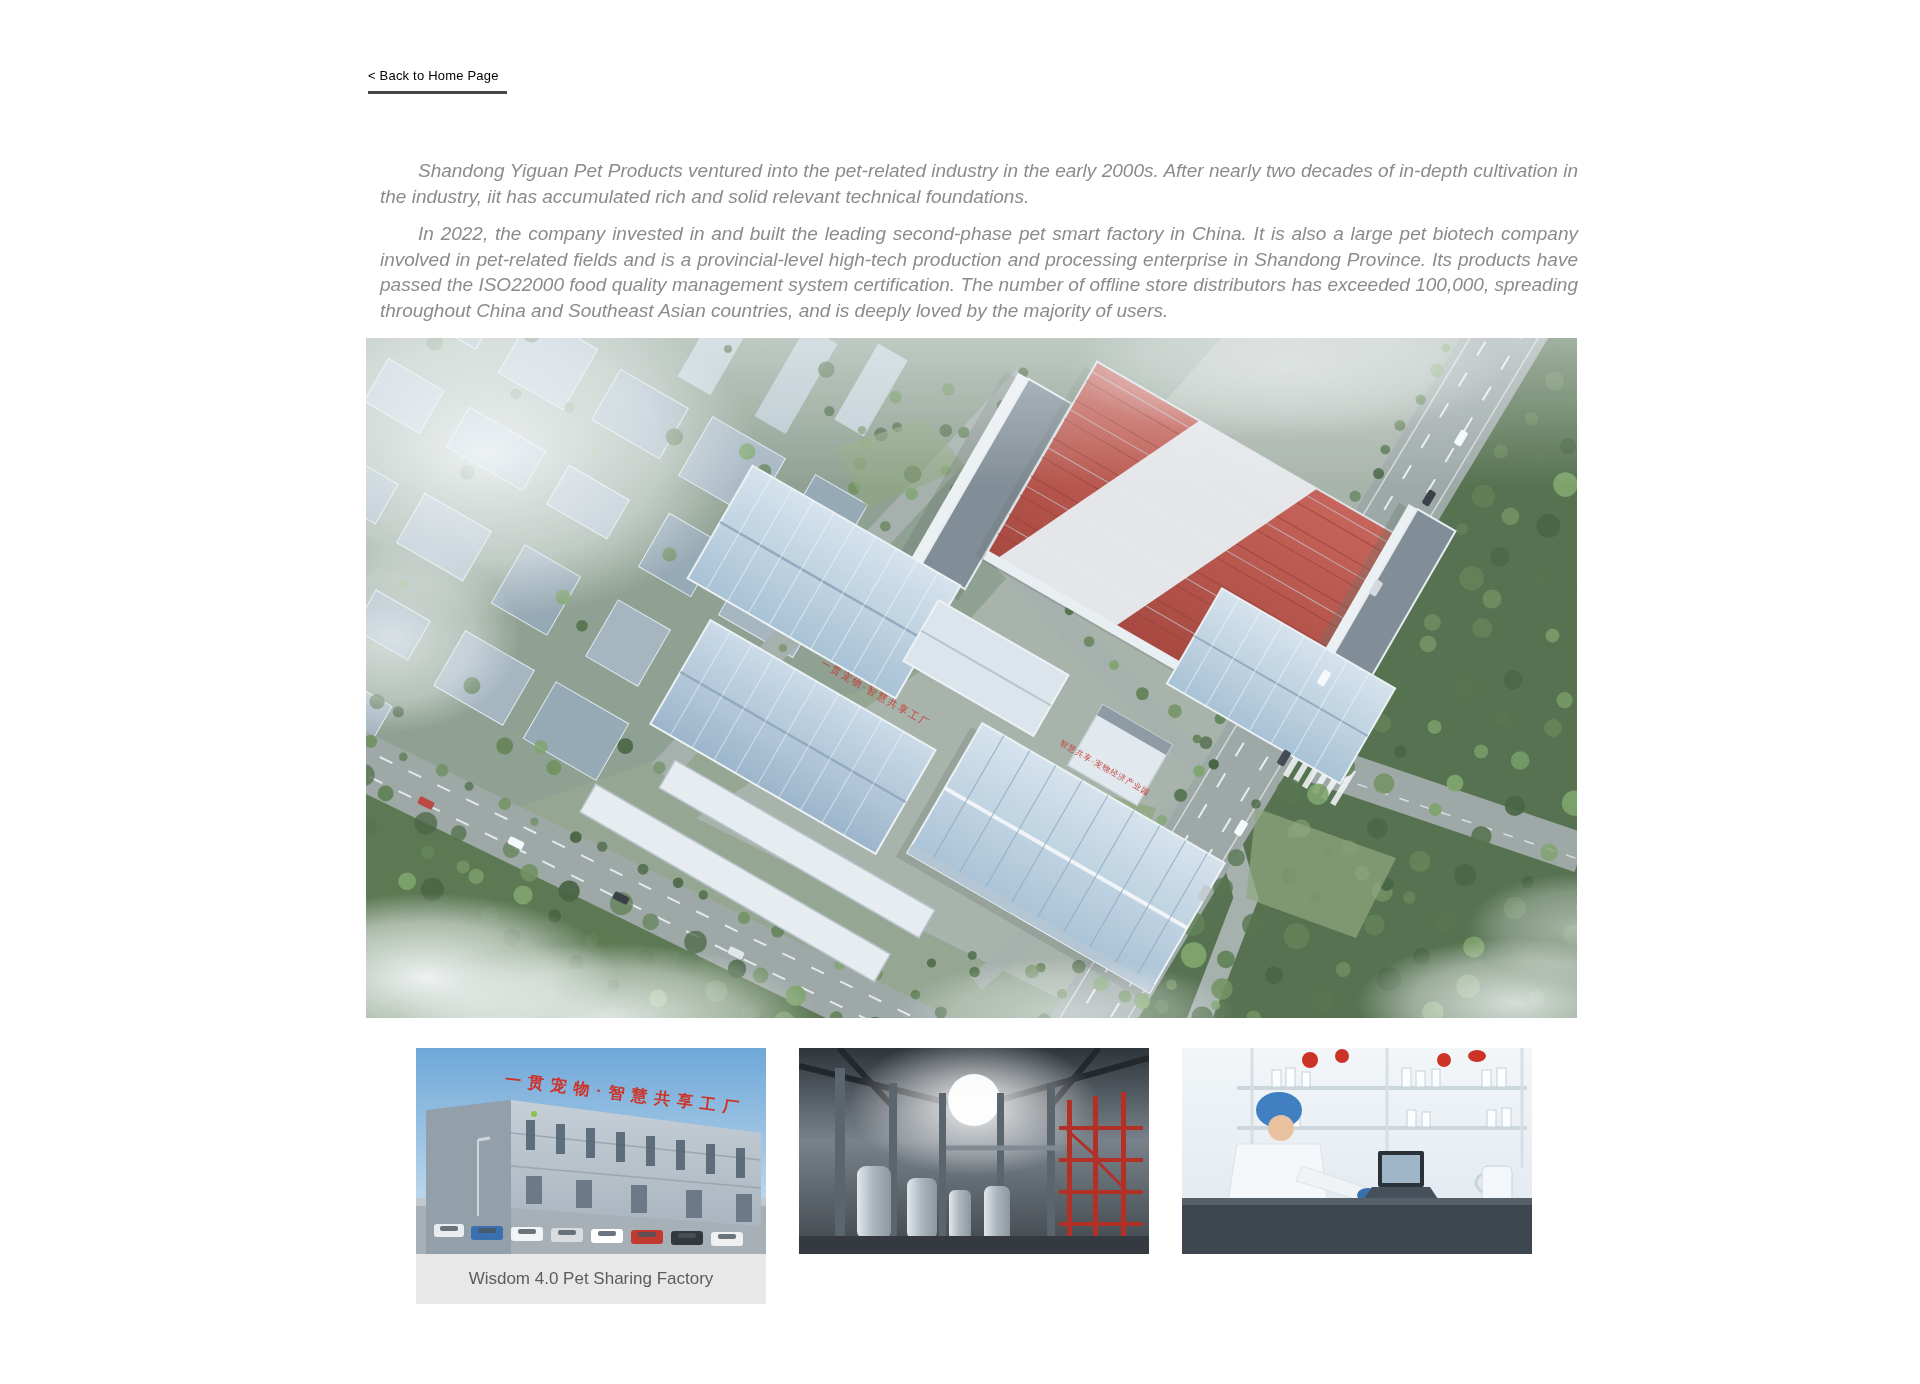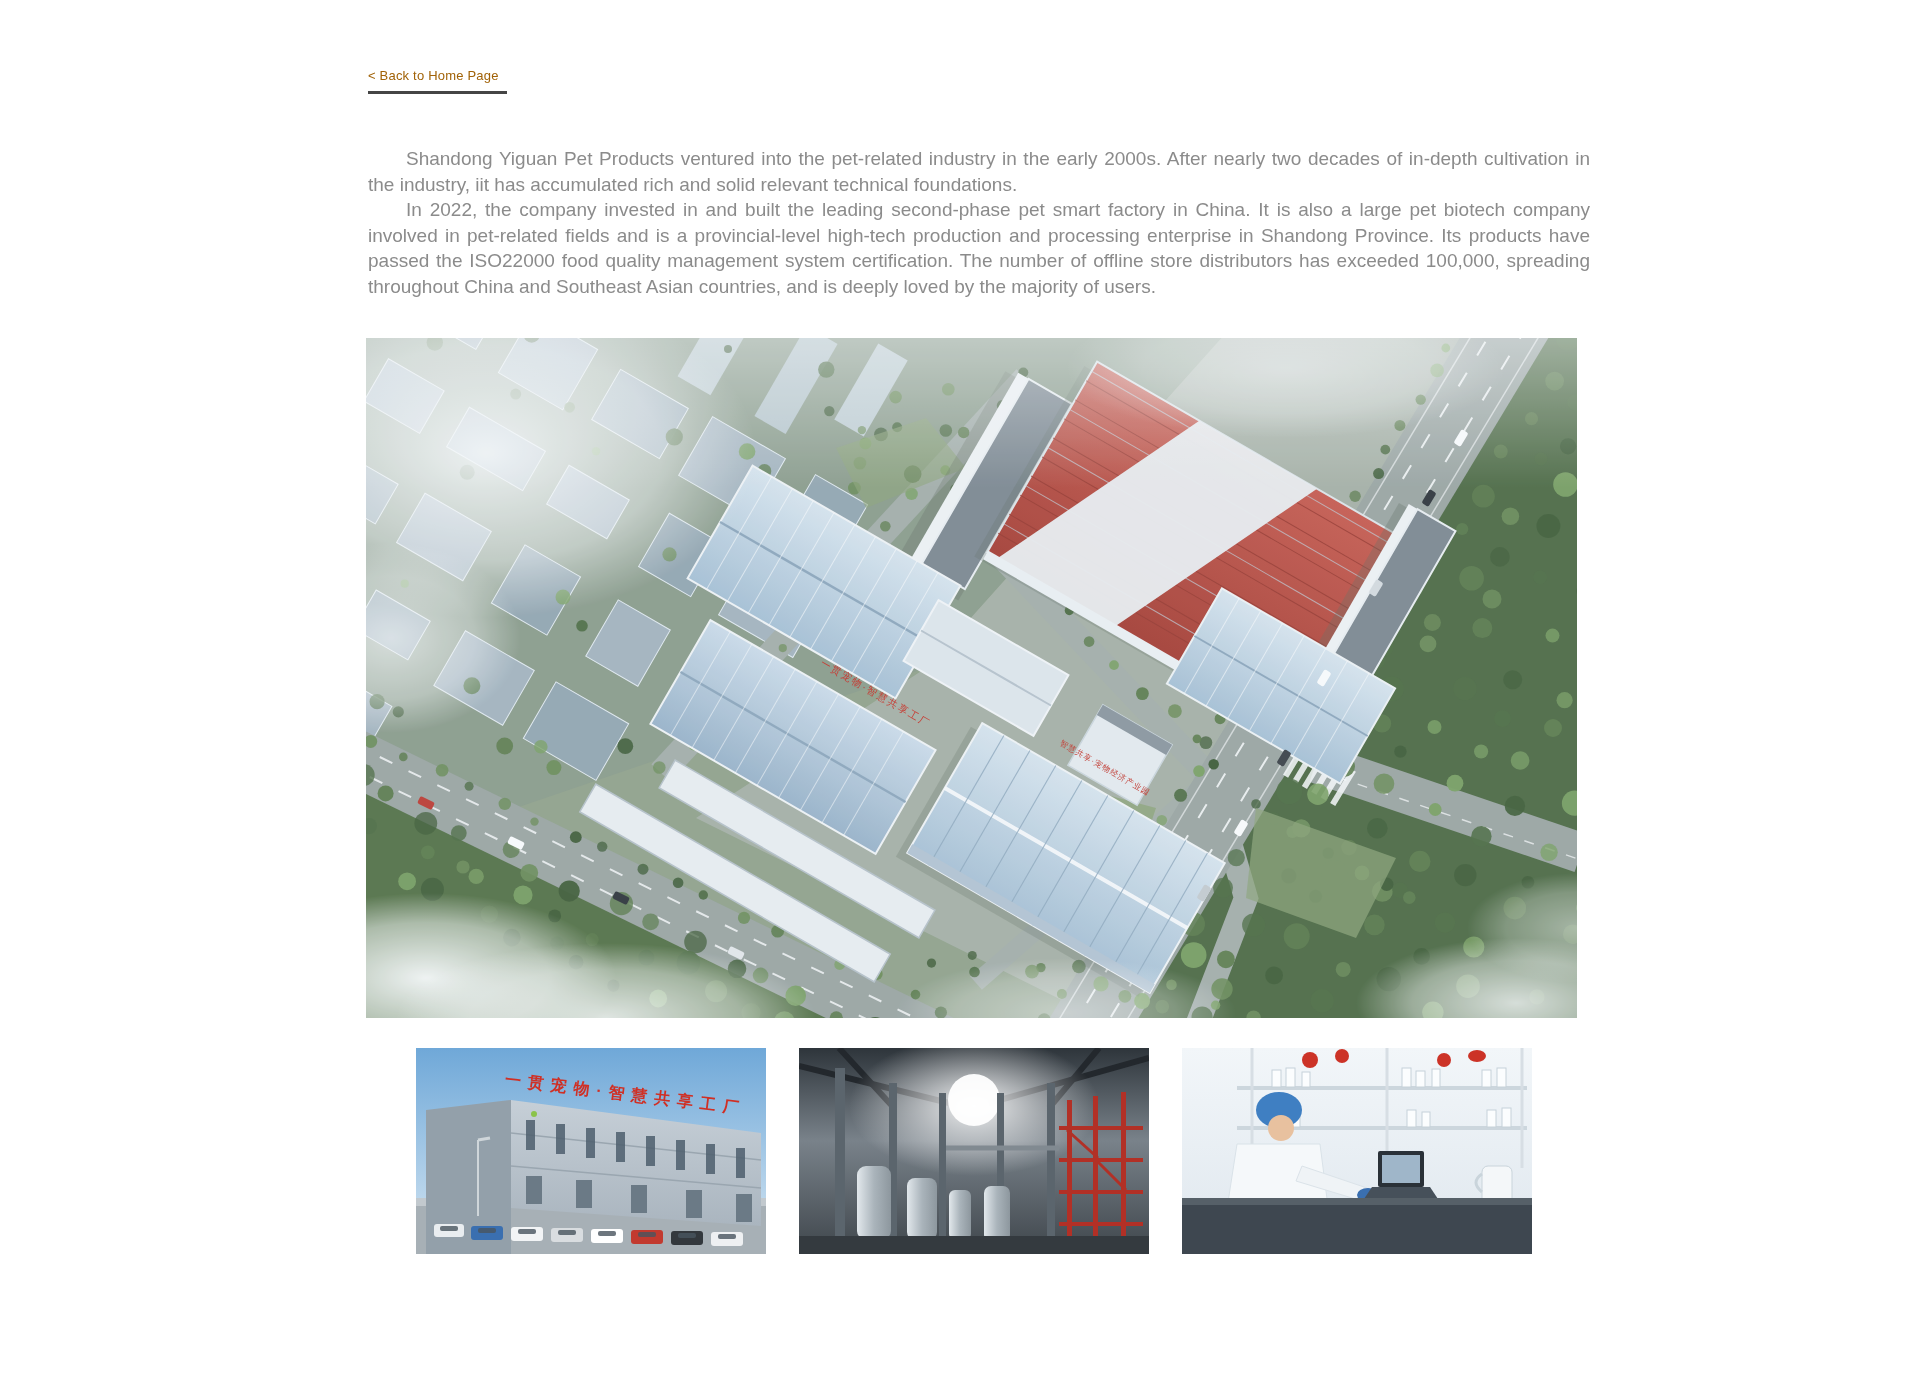--- a/index.html
+++ b/index.html
@@ -1,26 +1,26 @@
 <!DOCTYPE html>
 <html><head>
 <meta charset="utf-8">
 <style>
   html,body{margin:0;padding:0;background:#ffffff;}
   body{width:1920px;height:1384px;position:relative;overflow:hidden;
        font-family:"Liberation Sans",sans-serif;}
   .page{position:absolute;inset:0;background:#ffffff;}
 
   .back-link{position:absolute;left:368px;top:68px;display:inline-block;
-    font-size:13px;color:#a16207;text-decoration:none;
+    font-size:13px;color:#000000;text-decoration:none;
     border-bottom:3px solid #454545;padding:0 8px 8px 0;letter-spacing:.2px;}
 
   .intro{position:absolute;left:368px;top:146px;width:1222px;}
-  .intro p{margin:0;text-indent:38px;text-align:justify;
-    font-size:19px;line-height:25.6px;color:#8b8b8b;}
+  .intro p{margin:12px;text-indent:38px;text-align:justify;
+    font-size:19px;line-height:25.6px;color:#8b8b8b;font-style:italic;}
 
   .hero{position:absolute;left:366px;top:338px;width:1211px;height:680px;overflow:hidden;}
   .hero svg{display:block;}
 
   .gallery{position:absolute;left:416px;top:1048px;width:1116px;
     display:flex;justify-content:space-between;}
   .gallery figure{margin:0;width:350px;}
   .photo{width:350px;height:206px;overflow:hidden;background:#dfe5ea;}
   .photo svg{display:block;}
   .gallery figcaption{height:50px;line-height:50px;text-align:center;
@@ -692,20 +692,21 @@
               <rect x="102" y="181" width="18" height="5" rx="2"></rect>
                 <rect x="142" y="182" width="18" height="5" rx="2"></rect>
               <rect x="182" y="183" width="18" height="5" rx="2"></rect>
                 <rect x="222" y="184" width="18" height="5" rx="2"></rect>
               <rect x="262" y="185" width="18" height="5" rx="2"></rect>
                 <rect x="302" y="186" width="18" height="5" rx="2"></rect>
             </g>
           </g>
         </svg>
       </div>
+      <figcaption>Wisdom 4.0 Pet Sharing Factory</figcaption>
     </figure>
 
     <figure>
       <div class="photo">
         <svg viewBox="0 0 350 206" width="350" height="206">
           <defs>
             <linearGradient id="bgT2" x1="0" y1="0" x2="0" y2="1">
               <stop offset="0" stop-color="#2e353b"></stop>
                 <stop offset="0.45" stop-color="#79828a"></stop>
               <stop offset="1" stop-color="#3f464c"></stop>

